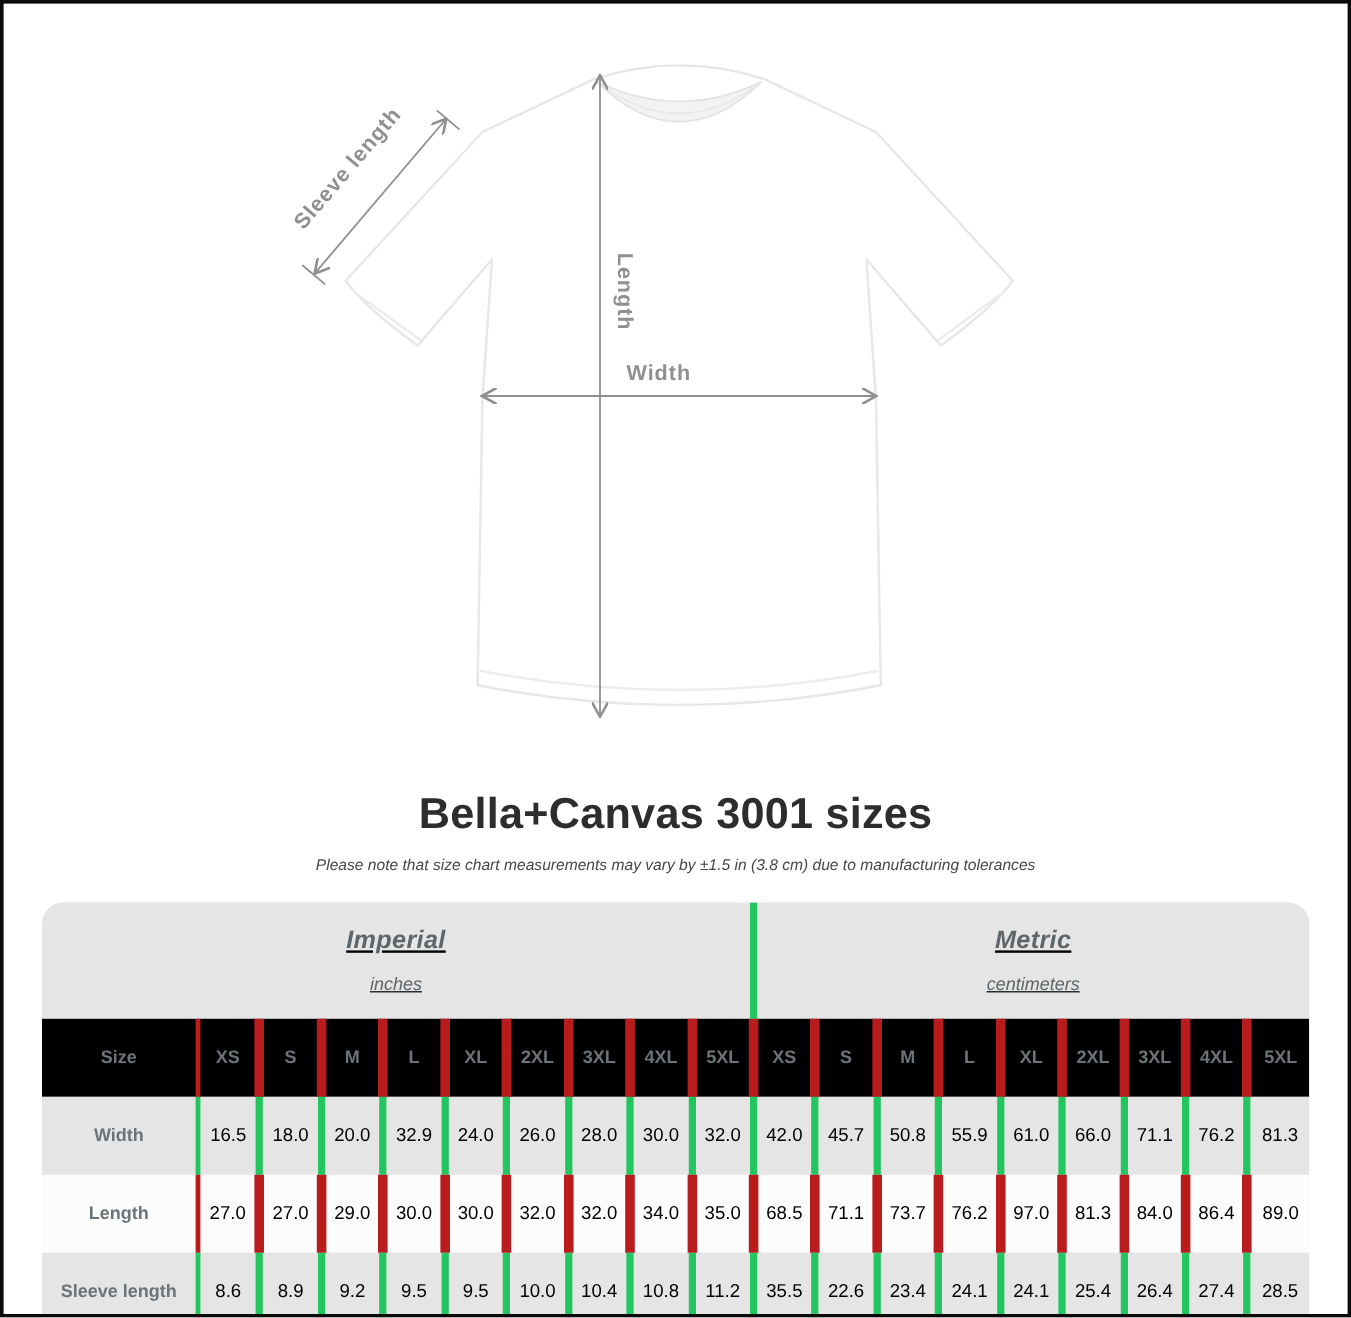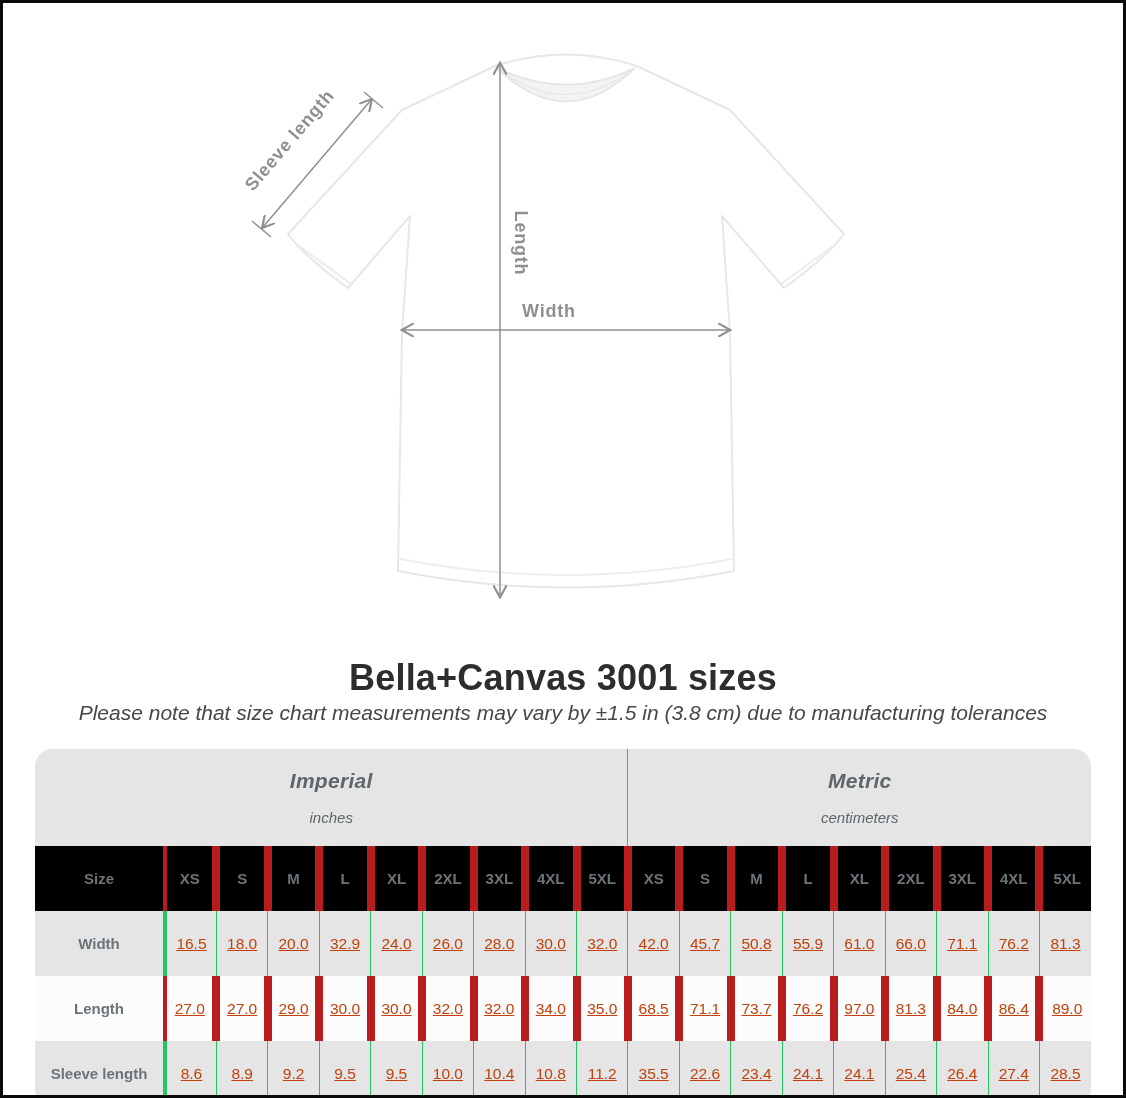--- a/index.html
+++ b/index.html
@@ -14,65 +14,65 @@
   .diagram-wrap { width:1120px; height:640px; }
   .page-title {
     margin:14px 0 0 0;
     text-align:center;
     font-size:36px;
     font-weight:bold;
     color:#2d2d2d;
     letter-spacing:0.2px;
   }
   .page-subtitle {
-    margin:2px 0 0 0;
+    margin:14px 0 0 0;
     text-align:center;
     font-style:italic;
-    font-size:21px;
+    font-size:13px;
     color:#474747;
   }
   .card {
     width:1056px;
     margin:24px auto 0 auto;
     background:#e5e5e5;
     border-radius:18px;
     overflow:hidden;
   }
   table.size-table {
     border-collapse:collapse;
     width:100%;
     table-layout:fixed;
   }
   table.size-table td {
     text-align:center;
     vertical-align:middle;
     padding:0;
   }
-  tr.group-row   { height:97px; background:#e5e5e5; }
+  tr.group-row   { height:97px; background:#e5e5e5;text-decoration:underline; }
   tr.header-row  { height:65px; background:#000000; }
   tr.data-row    { height:65px; }
   tr.row-shade-gray  { background:#e5e5e5; }
   tr.row-shade-white { background:#fcfcfc; }
   tr.group-row td + td,
-  tr.row-shade-gray td + td { border-left:1px solid #22c55e; }
+  tr.row-shade-gray td + td { border-left:6px solid #22c55e; }
   tr.header-row td + td,
   tr.row-shade-white td + td { border-left:8px solid #b91c1c; }
   td.after-label { border-left-width:4px !important; }
   .group-name {
     font-size:21px; font-weight:bold; font-style:italic;
     color:#5d666b; letter-spacing:0.3px;
   }
   .group-unit {
     font-size:15px; font-style:italic;
     color:#5d666b; margin-top:16px;
   }
   td.label-cell, td.size-cell {
     font-weight:bold; font-size:15px; color:#6b7479;
   }
-  td.value-cell { font-size:15.5px; color:#c2410c;text-decoration:underline; }
+  td.value-cell { font-size:15.5px; color:#000000; }
   svg text.dim-label {
     font-family:"Liberation Sans", sans-serif;
     font-size:18px; font-weight:600;
     fill:#8f8f8f; letter-spacing:0.8px;
   }
 </style>
 </head>
 <body>
 
 <div class="frame">

